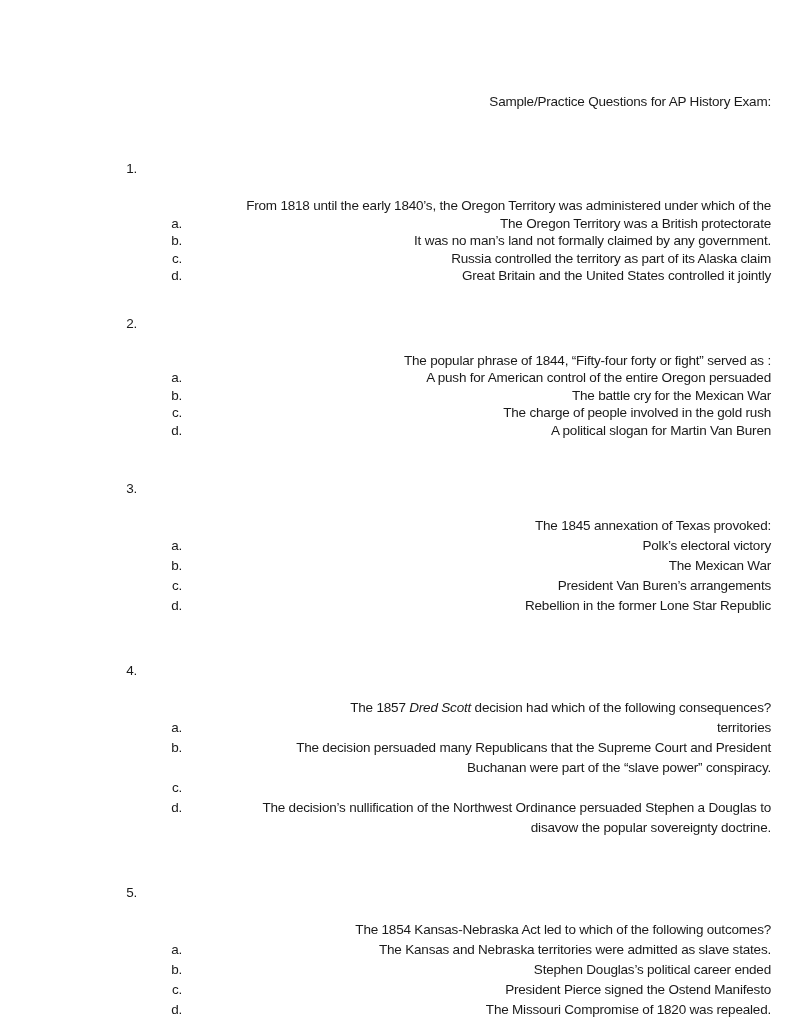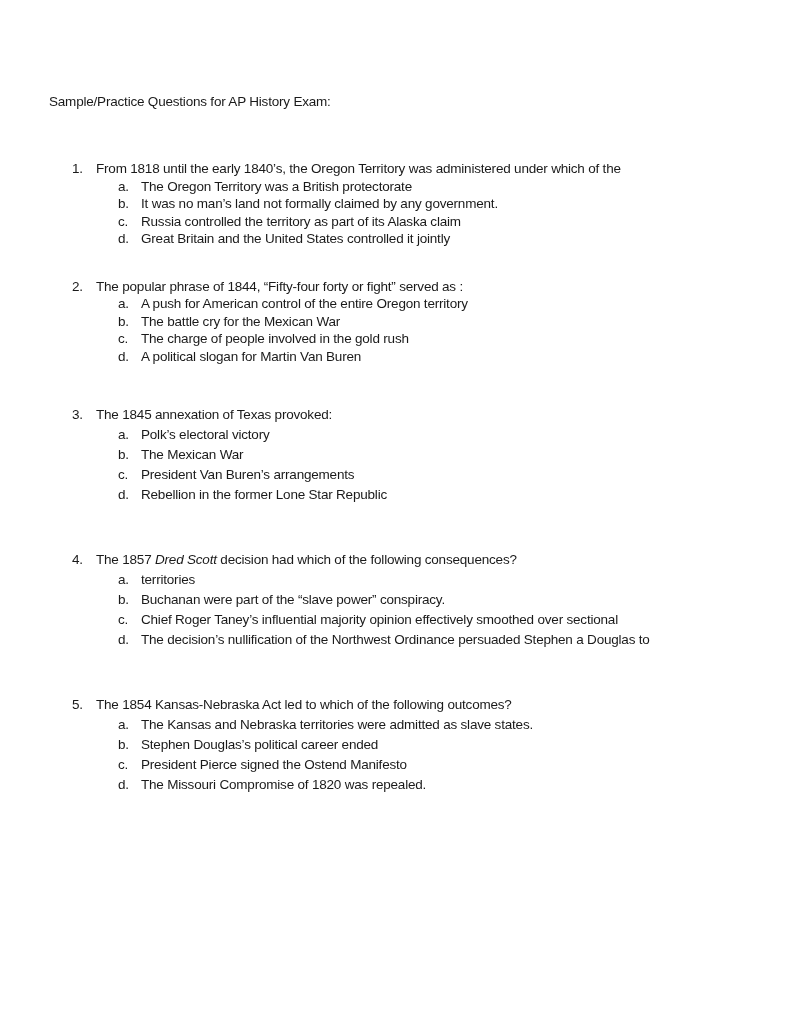--- a/index.html
+++ b/index.html
@@ -9,21 +9,22 @@
     width: 791px;
     height: 1024px;
     background: #ffffff;
     overflow: hidden;
     font-family: "Liberation Sans", sans-serif;
     font-size: 13.5px;
     letter-spacing: -0.2px;
     color: #1a1a1a;
   }
   .content {
-    padding: 93px 20px 0 49px;
+    padding: 93px 20px 0 90px;
+    text-align: right;
   }
   .doc-title {
     line-height: 17px;
     font-weight: normal;
     font-size: 13.5px;
   }
   .questions {
     margin-top: 50px;
   }
   .question {
@@ -33,21 +34,21 @@
   .question:nth-child(-n+2) { line-height: 17.5px; }
   .question:nth-child(n+3)  { line-height: 20px; }
   .question:nth-child(2) { margin-top: 30px; }
   .question:nth-child(3) { margin-top: 40px; }
   .question:nth-child(4) { margin-top: 45px; }
   .question:nth-child(5) { margin-top: 45px; }
   .q-head { display: flex; }
   .q-num {
     flex: 0 0 24px;  
   }
-  .q-text { flex: 1 1 auto; }
+  .q-text { flex: 1 1 auto; margin-top: 37px; }
   .options { margin-left: 46px; }  
   .opt { display: flex; }
   .opt-letter { flex: 0 0 23px; }  
   .opt-text { flex: 1 1 auto; }
   .seg-italic { font-style: italic; }
 </style>
 </head>
 <body>
 
 <div class="page">
@@ -92,21 +93,21 @@
           <div class="q-head">
             <span class="q-num">2.</span>
             <div class="q-text">
               <div class="line"><span>The popular phrase of 1844, “Fifty-four forty or fight” served as :</span></div>
             </div>
           </div>
           <div class="options">
             <div class="opt">
               <span class="opt-letter">a.</span>
               <div class="opt-text">
-                <div class="line"><span>A push for American control of the entire Oregon territory</span></div>
+                <div class="line"><span>A push for American control of the entire Oregon persuaded</span></div>
               </div>
             </div>
             <div class="opt">
               <span class="opt-letter">b.</span>
               <div class="opt-text">
                 <div class="line"><span>The battle cry for the Mexican War</span></div>
               </div>
             </div>
             <div class="opt">
               <span class="opt-letter">c.</span>
@@ -166,33 +167,34 @@
           <div class="options">
             <div class="opt">
               <span class="opt-letter">a.</span>
               <div class="opt-text">
                 <div class="line"><span>territories</span></div>
               </div>
             </div>
             <div class="opt">
               <span class="opt-letter">b.</span>
               <div class="opt-text">
+                <div class="line"><span>The decision persuaded many Republicans that the Supreme Court and President</span></div>
                 <div class="line"><span>Buchanan were part of the “slave power” conspiracy.</span></div>
               </div>
             </div>
             <div class="opt">
               <span class="opt-letter">c.</span>
               <div class="opt-text">
-                <div class="line"><span>Chief Roger Taney’s influential majority opinion effectively smoothed over sectional</span></div>
               </div>
             </div>
             <div class="opt">
               <span class="opt-letter">d.</span>
               <div class="opt-text">
                 <div class="line"><span>The decision’s nullification of the Northwest Ordinance persuaded Stephen a Douglas to</span></div>
+                <div class="line"><span>disavow the popular sovereignty doctrine.</span></div>
               </div>
             </div>
           </div>
         </div>
         <div class="question">
           <div class="q-head">
             <span class="q-num">5.</span>
             <div class="q-text">
               <div class="line"><span>The 1854 Kansas-Nebraska Act led to which of the following outcomes?</span></div>
             </div>

